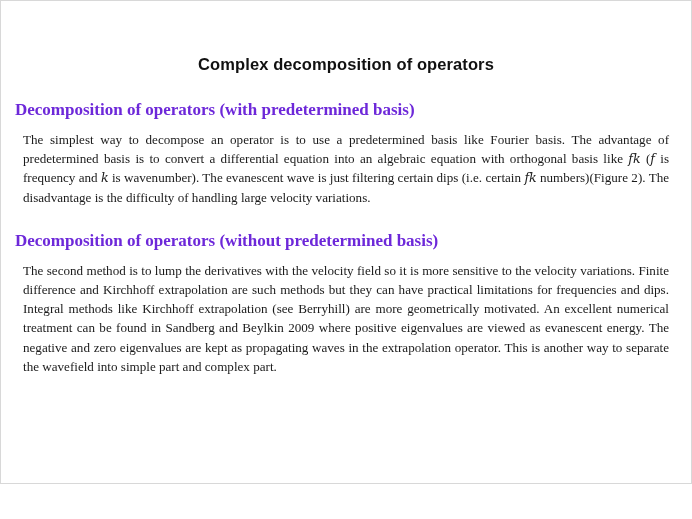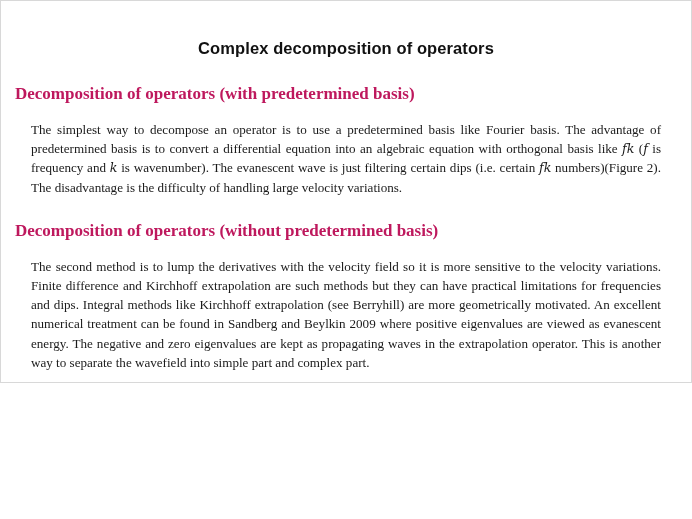--- a/index.html
+++ b/index.html
@@ -10,50 +10,50 @@
     width: 692px;
     height: 519px;
     background: #ffffff;
     font-family: "Liberation Serif", serif;
     color: #1a1a1a;
     overflow: hidden;
   }
   .page {
     position: relative;
     width: 692px;
-    height: 383px;
+    height: 484px;
     box-sizing: border-box;
-    padding: 0 14px;
+    padding: 16px 14px;
     border: 1px solid #d8d8d8;
   }
   .doc-title {
     font-family: "Liberation Sans", sans-serif;
     font-weight: bold;
     font-size: 16.5px;
     text-align: center;
     margin: 38px 0 0 0;
     letter-spacing: 0.1px;
     color: #111111;
   }
   .section-heading {
     font-family: "Liberation Serif", serif;
     font-weight: bold;
     font-size: 17px;
     margin: 26px 0 10px 0;
-    color: #be185d;
+    color: #6d28d9;
   }
   .section-heading.second {
     margin-top: 24px;
   }
   p.body-text {
     font-size: 13.1px;
     line-height: 19.2px;
     text-align: justify;
     text-justify: inter-word;
-    margin: 16px;
+    margin: 8px;
     color: #1a1a1a;
     hyphens: none;
   }
   p.body-text + p.body-text {
     margin-top: 1px;
     text-indent: 22px;
   }
   .math {
     font-family: "DejaVu Serif", serif;
     font-style: italic;

